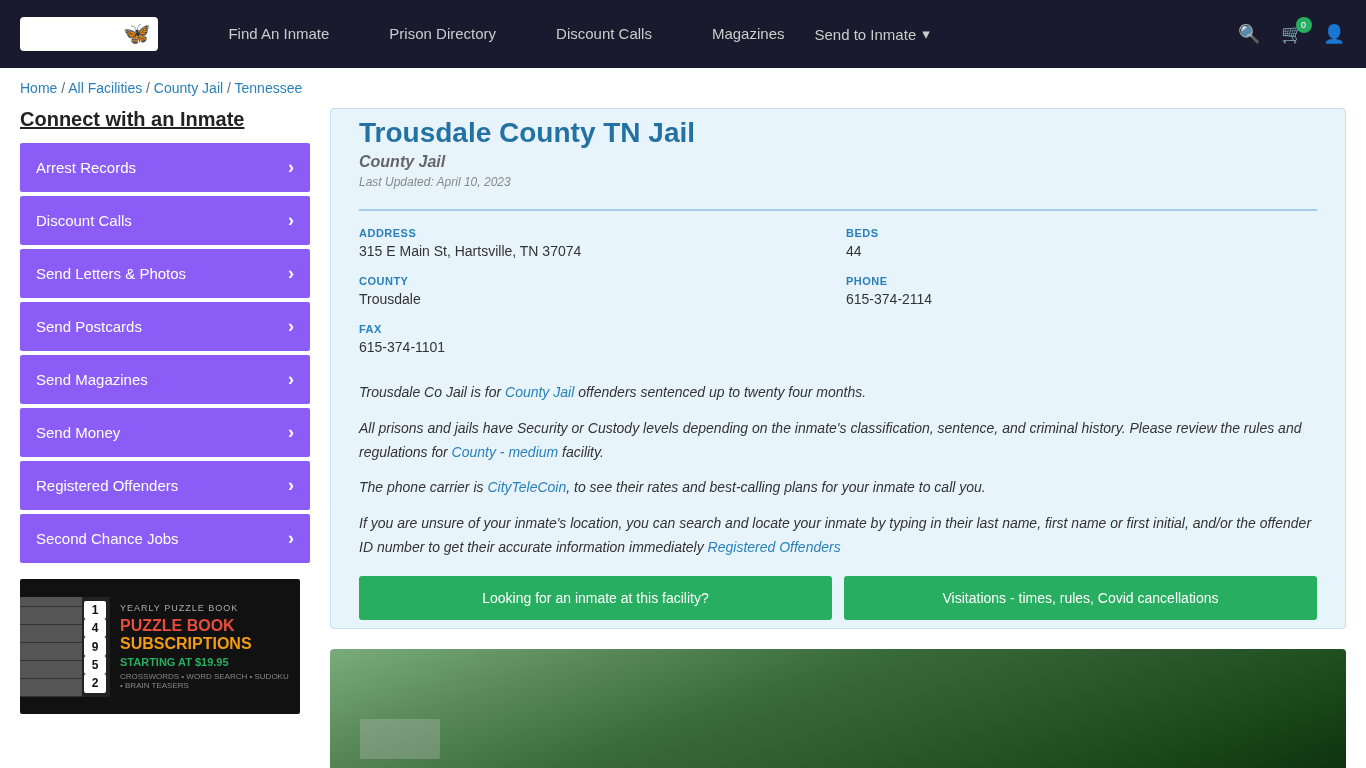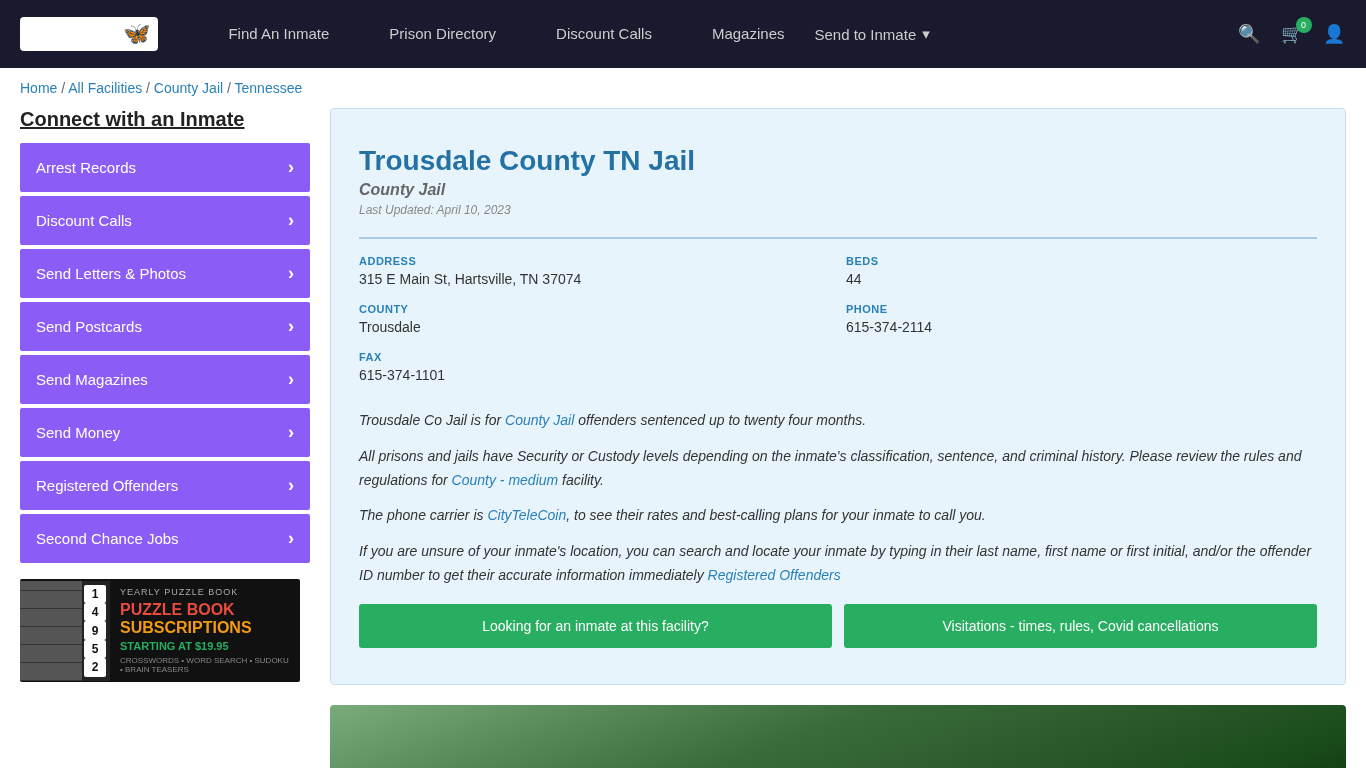--- a/index.html
+++ b/index.html
@@ -33,21 +33,21 @@
     .sidebar-title { font-size: 20px; font-weight: bold; text-decoration: underline; margin-bottom: 12px; color: #222; }
     .sidebar-items { display: flex; flex-direction: column; gap: 4px; }
     .sidebar-item { background: #8b5cf6; display: flex; align-items: center; justify-content: space-between; padding: 14px 16px; cursor: pointer; border-radius: 2px; }
     .sidebar-item-label { color: #fff; font-size: 15px; font-weight: 500; }
     .sidebar-chevron { color: #fff; font-size: 18px; font-weight: bold; }
     .sidebar-ad { margin-top: 16px; }
     .ad-puzzle { background: linear-gradient(135deg, #222, #444); color: #fff; padding: 10px; width: 280px; min-height: 100px; display: flex; gap: 8px; align-items: center; }
 
     
     .content { flex: 1; }
-    .facility-card { background: #e8f4fc; border: 1px solid #c5dff0; border-radius: 4px; padding: 36px 28px; margin-bottom: 20px; }
+    .facility-card { background: #e8f4fc; border: 1px solid #c5dff0; border-radius: 4px; padding: 8px 28px; margin-bottom: 20px; }
     .facility-title { font-size: 28px; font-weight: bold; color: #2471a3; margin-bottom: 4px; }
     .facility-type { font-size: 16px; color: #666; font-style: italic; font-weight: 600; margin-bottom: 4px; }
     .facility-updated { font-size: 12px; color: #888; font-style: italic; margin-bottom: 20px; }
     .facility-details { display: grid; grid-template-columns: 1fr 1fr; gap: 16px; border-top: 2px solid #a8cce8; padding-top: 16px; margin-bottom: 16px; }
     .detail-group { }
     .detail-label { font-size: 11px; color: #2980b9; font-weight: bold; text-transform: uppercase; letter-spacing: 0.5px; margin-bottom: 4px; }
     .detail-value { font-size: 14px; color: #333; }
     .facility-description { font-size: 14px; line-height: 1.7; color: #333; padding-top: 10px; }
     .facility-description p { margin-bottom: 12px; font-style: italic; }
     .facility-description a { color: #2980b9; text-decoration: none; }
@@ -139,21 +139,21 @@
 
         <div style="width:90px; min-height:100px; background: repeating-linear-gradient(0deg,#333 0px,#333 1px,#555 1px,#555 18px), repeating-linear-gradient(90deg,#333 0px,#333 1px,#555 1px,#555 18px); background-color:#888; flex-shrink:0; position:relative; display:flex; align-items:flex-start; justify-content:center; padding-top:4px;">
           <div style="position:absolute; right:0; top:0; bottom:0; width:28px; display:flex; flex-direction:column; justify-content:space-around; padding:4px 2px; background:#222;">
             <div style="background:#fff; color:#111; font-size:12px; font-weight:bold; width:22px; height:22px; display:flex; align-items:center; justify-content:center; border-radius:2px;">1</div>
             <div style="background:#fff; color:#111; font-size:12px; font-weight:bold; width:22px; height:22px; display:flex; align-items:center; justify-content:center; border-radius:2px;">4</div>
             <div style="background:#fff; color:#111; font-size:12px; font-weight:bold; width:22px; height:22px; display:flex; align-items:center; justify-content:center; border-radius:2px;">9</div>
             <div style="background:#fff; color:#111; font-size:12px; font-weight:bold; width:22px; height:22px; display:flex; align-items:center; justify-content:center; border-radius:2px;">5</div>
             <div style="background:#fff; color:#111; font-size:12px; font-weight:bold; width:22px; height:22px; display:flex; align-items:center; justify-content:center; border-radius:2px;">2</div>
           </div>
         </div>
-        <div style="flex:1; padding:8px 10px; display:flex; flex-direction:column; justify-content:center; gap:4px;">
+        <div style="flex:1; padding:24px 10px; display:flex; flex-direction:column; justify-content:center; gap:4px;">
           <div style="font-size:9px; color:#aaa; text-transform:uppercase; letter-spacing:1px;">YEARLY PUZZLE BOOK</div>
           <div style="font-size:16px; font-weight:900; line-height:1.1;">
             <span style="color:#e74c3c;">PUZZLE BOOK</span><br>
             <span style="color:#f39c12;">SUBSCRIPTIONS</span>
           </div>
           <div style="font-size:11px; color:#27ae60; font-weight:bold;">STARTING AT $19.95</div>
           <div style="font-size:8px; color:#888;">CROSSWORDS • WORD SEARCH • SUDOKU • BRAIN TEASERS</div>
         </div>
       </div>
     </div>

